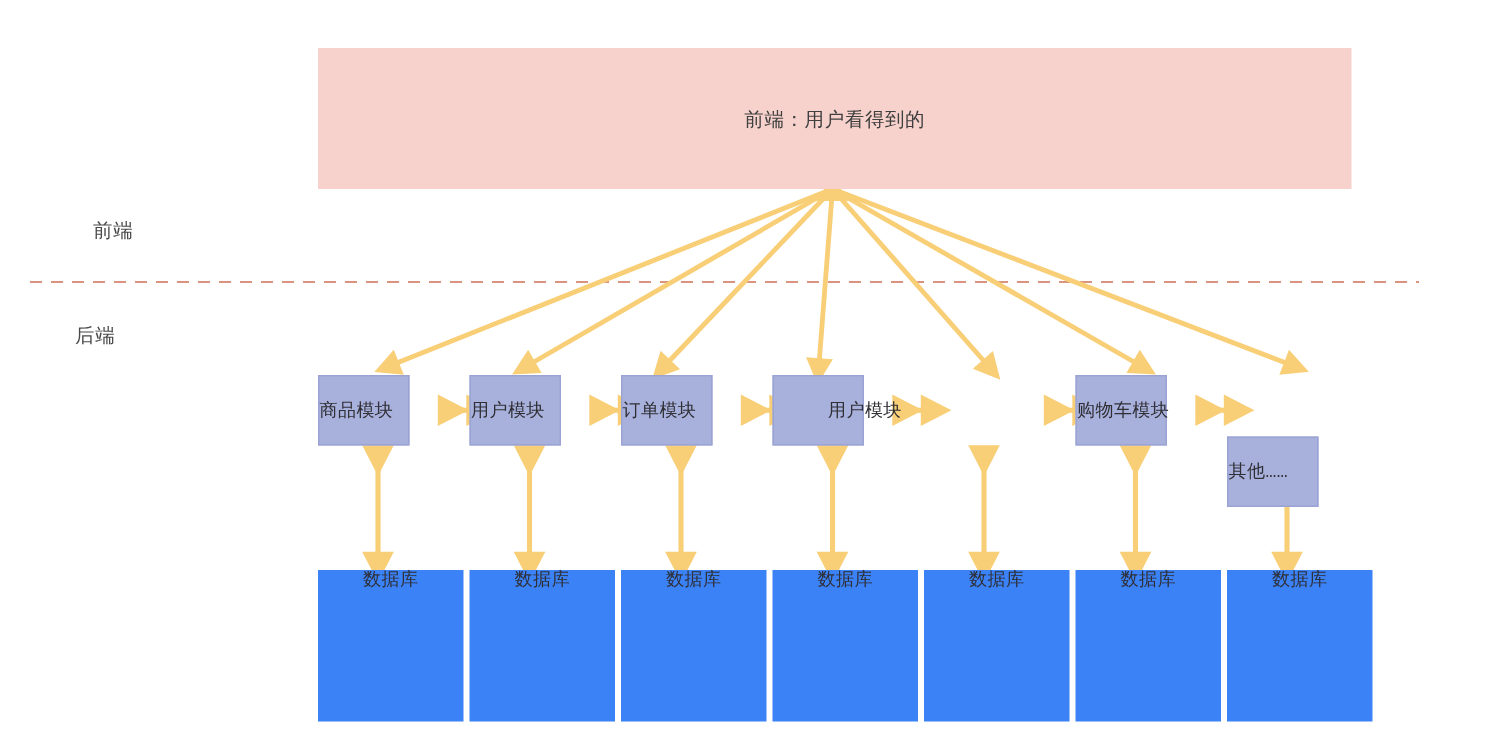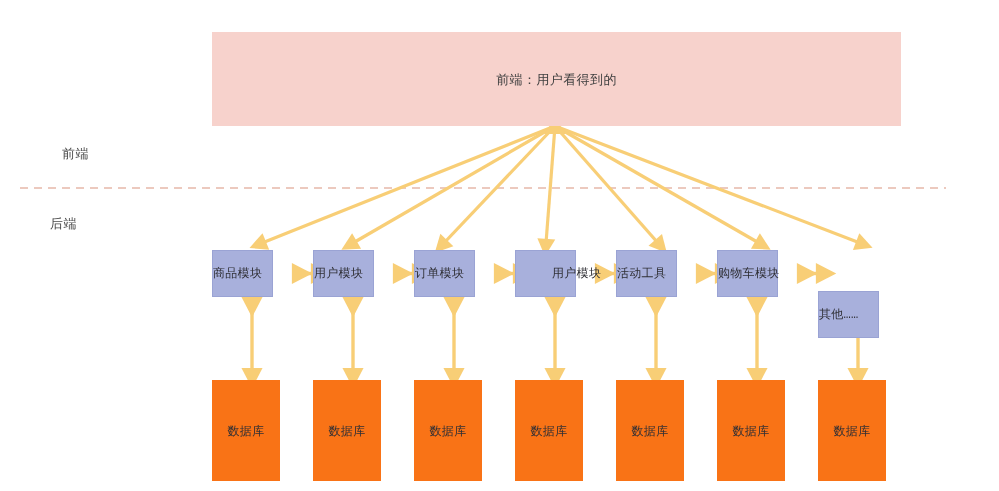--- a/index.html
+++ b/index.html
@@ -79,26 +79,26 @@
     color: #2f2f35;
     letter-spacing: 0.3px;
     line-height: 1;
     white-space: nowrap;
   }
 
   
   .db-box {
     position: absolute;
     top: 380px;
-    width: 68px;
+    width: 97px;
     height: 101px;
-    background: #f97316;
+    background: #3b82f6;
     box-sizing: border-box;
     display: flex;
-    align-items: center;
+    align-items: flex-start;
     justify-content: center;
     z-index: 5;
   }
   .db-box .db-label {
     font-size: 12px;
     color: #2f2f35;
     letter-spacing: 0.3px;
     line-height: 1;
     white-space: nowrap;
   }
@@ -169,23 +169,20 @@
   </div>
   <div class="module-box" style="left:313px;">
     <span class="module-label">用户模块</span>
   </div>
   <div class="module-box" style="left:414px;">
     <span class="module-label">订单模块</span>
   </div>
   <div class="module-box" style="left:515px;padding-left:36px;">
     <span class="module-label">用户模块</span>
   </div>
-  <div class="module-box" style="left:616px;">
-    <span class="module-label">活动工具</span>
-  </div>
   <div class="module-box" style="left:717px;">
     <span class="module-label">购物车模块</span>
   </div>
   <div class="module-box" style="left:818px;margin-top:41px;">
     <span class="module-label">其他……</span>
   </div>
 
   <div class="db-box" style="left:212px;">
     <span class="db-label">数据库</span>
   </div>

